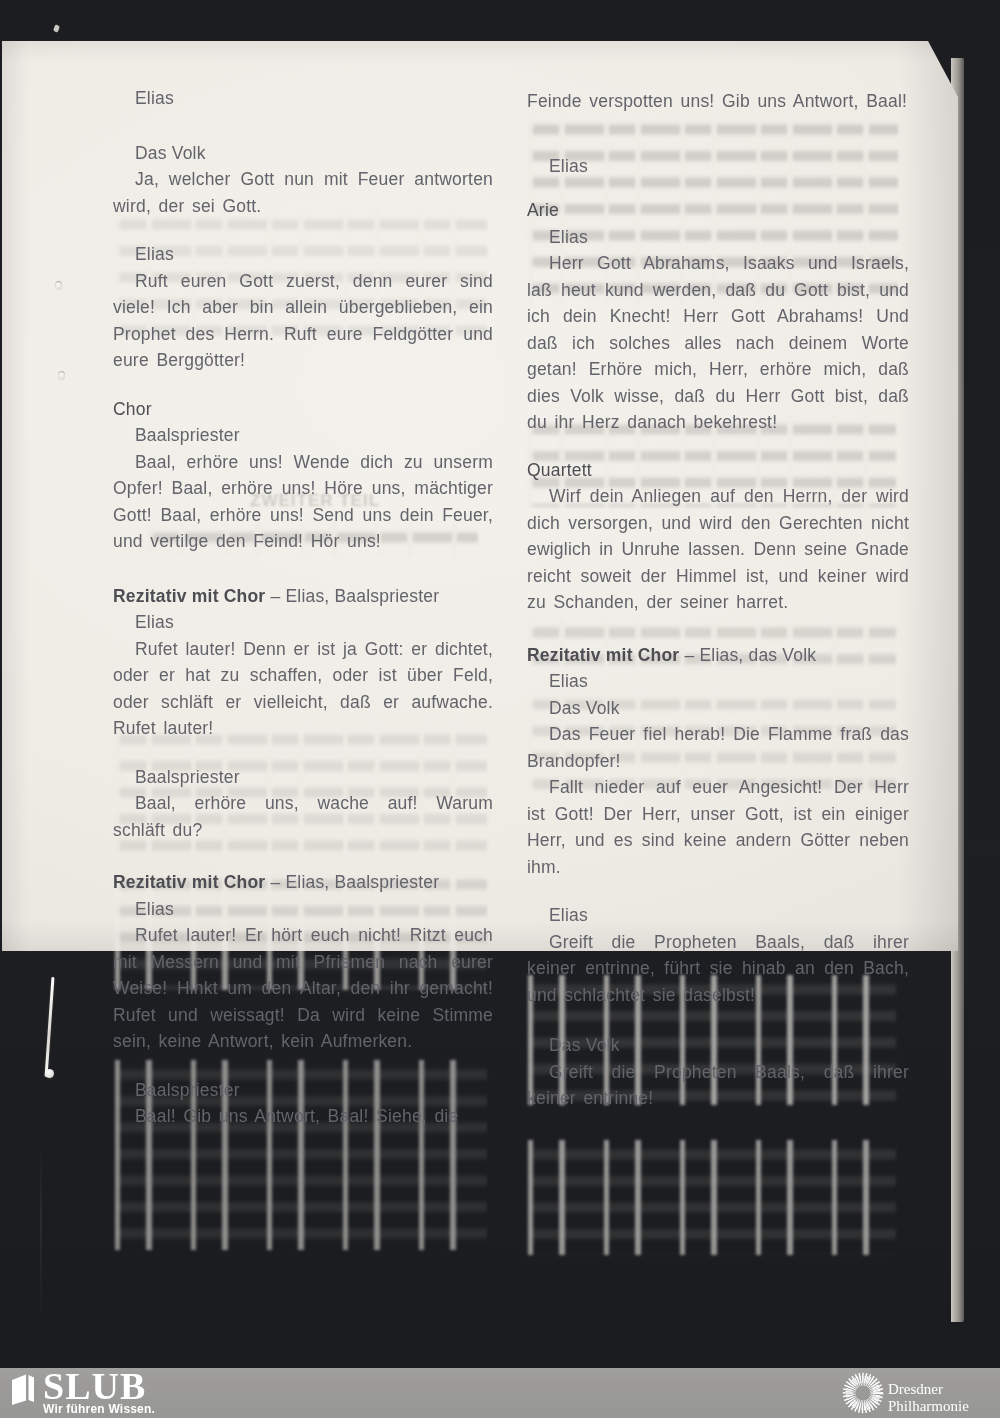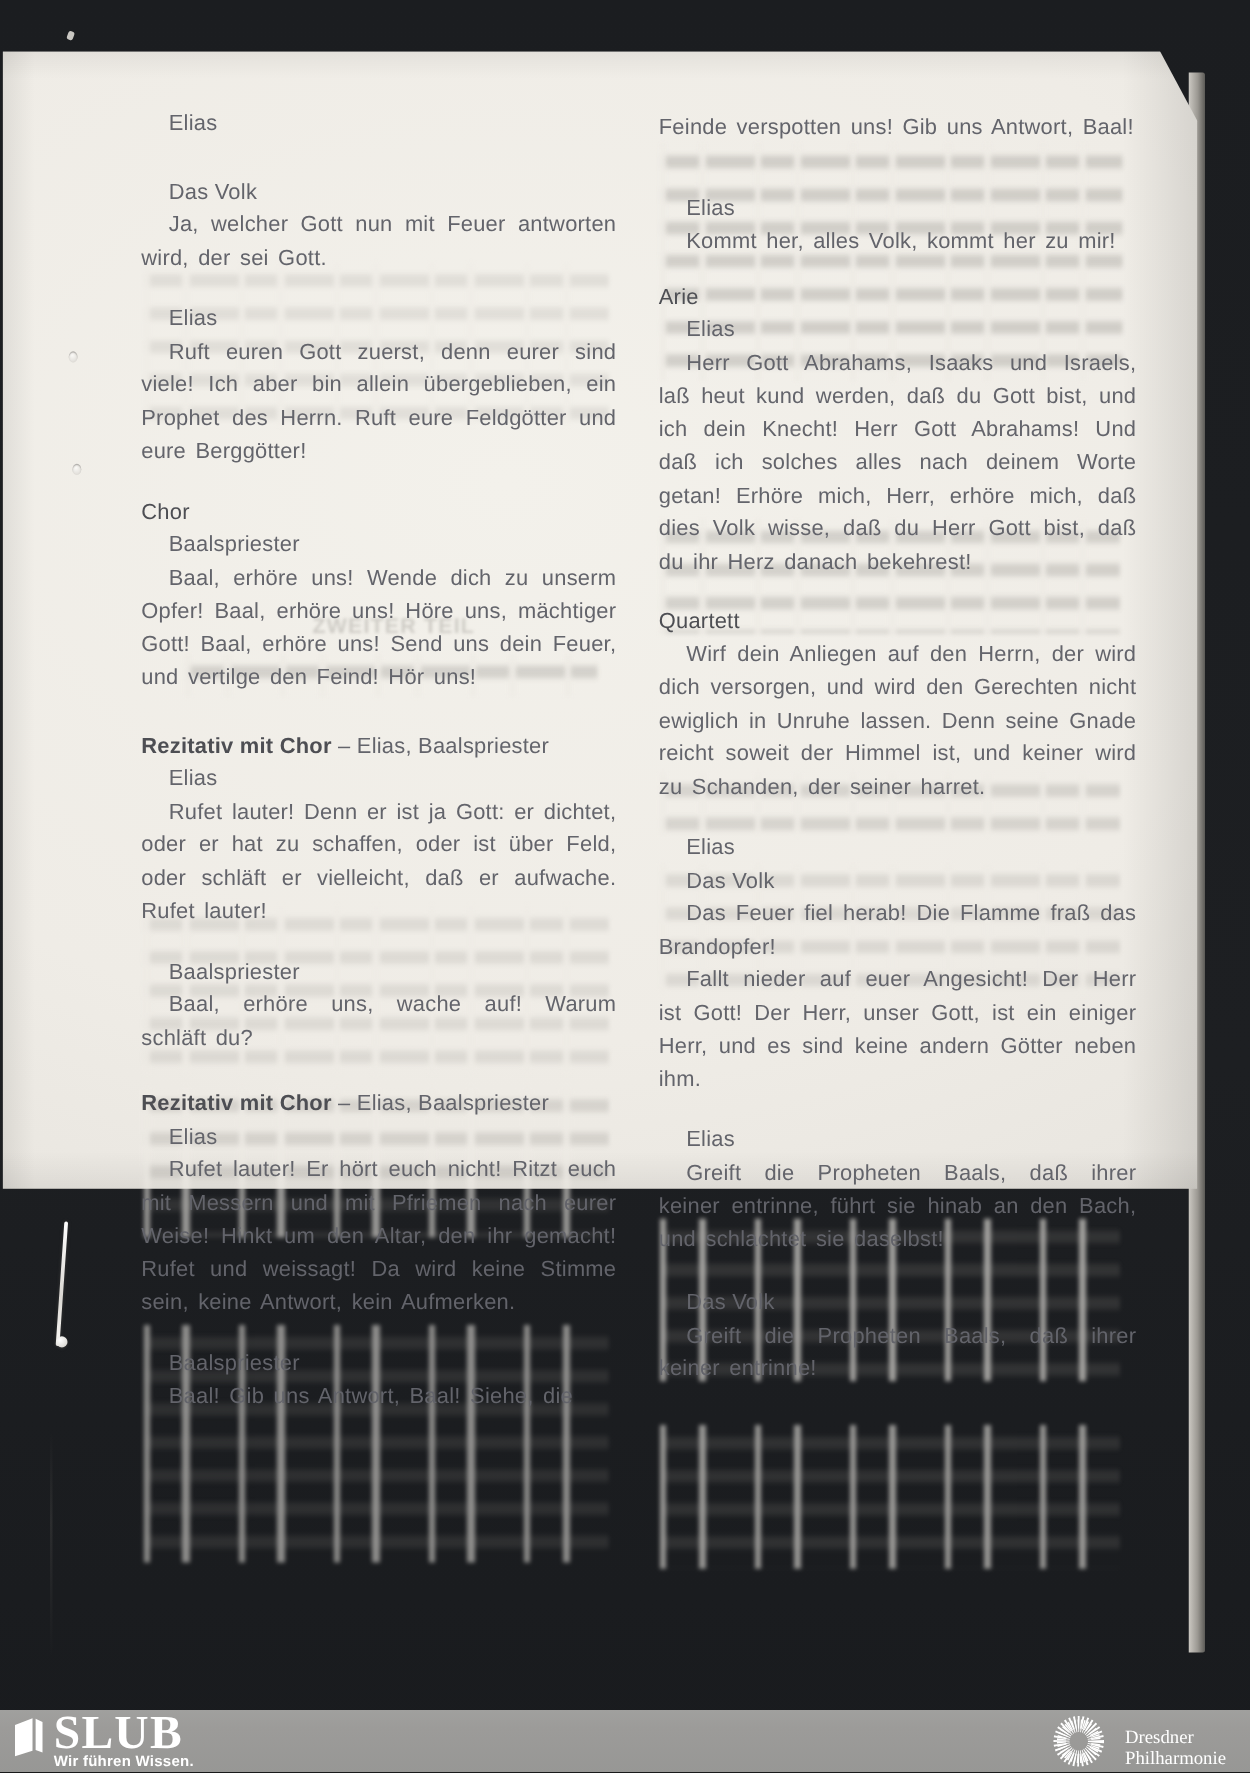--- a/index.html
+++ b/index.html
@@ -100,21 +100,21 @@
   .slub-word{
     font-family:"Liberation Serif",serif;font-weight:bold;font-size:38px;line-height:28px;
     color:var(--logo-white);letter-spacing:1px;
   }
   .slub-slogan{
     font-size:12px;font-weight:bold;color:var(--logo-white);margin-top:2px;letter-spacing:.2px;
   }
   .phil{position:absolute;left:838px;top:2px;display:flex;align-items:center;cursor:pointer;}
   .phil-name{
     font-family:"Liberation Serif",serif;font-size:15px;line-height:17px;
-    color:var(--logo-white);margin-left:12px;margin-top:6px;
+    color:var(--logo-white);margin-left:0;margin-top:6px;
   }
 </style>
 </head>
 <body>
 
 <div class="stage">
 
   <div class="under-corner"></div>
   <div class="under-edge"></div>
   <div class="speck"></div>
@@ -156,26 +156,26 @@
         <div class="blk para">Baal, erhöre uns, wache auf! Warum schläft du?</div>
         <div class="blk scene"><span class="scene-bold">Rezitativ mit Chor</span><span> – Elias, Baalspriester</span></div>
         <div class="blk speaker">Elias</div>
         <div class="blk para">Rufet lauter! Er hört euch nicht! Ritzt euch mit Messern und mit Pfriemen nach eurer Weise! Hinkt um den Altar, den ihr gemacht! Rufet und weissagt! Da wird keine Stimme sein, keine Antwort, kein Aufmerken.</div>
         <div class="blk speaker">Baalspriester</div>
         <div class="blk para">Baal! Gib uns Antwort, Baal! Siehe, die</div>
       </div>
     <div class="col col1">
         <div class="blk para cont">Feinde verspotten uns! Gib uns Antwort, Baal!</div>
         <div class="blk speaker" style="margin-top: 38px;">Elias</div>
-        <div class="blk para">Kommt her, alles Volk, kommt her zu mir!</div>
         <div class="blk heading" style="margin-top: 18px;">Arie</div>
         <div class="blk speaker">Elias</div>
         <div class="blk para">Herr Gott Abrahams, Isaaks und Israels, laß heut kund werden, daß du Gott bist, und ich dein Knecht! Herr Gott Abrahams! Und daß ich solches alles nach deinem Worte getan! Erhöre mich, Herr, erhöre mich, daß dies Volk wisse, daß du Herr Gott bist, daß du ihr Herz danach bekehrest!</div>
         <div class="blk heading" style="margin-top: 21px;">Quartett</div>
         <div class="blk para">Wirf dein Anliegen auf den Herrn, der wird dich versorgen, und wird den Gerechten nicht ewiglich in Unruhe lassen. Denn seine Gnade reicht soweit der Himmel ist, und keiner wird zu Schanden, der seiner harret.</div>
+        <div class="blk scene"><span class="scene-bold">Rezitativ mit Chor</span><span> – Elias, das Volk</span></div>
         <div class="blk speaker">Elias</div>
         <div class="blk speaker">Das Volk</div>
         <div class="blk para">Das Feuer fiel herab! Die Flamme fraß das Brandopfer!</div>
         <div class="blk para">Fallt nieder auf euer Angesicht! Der Herr ist Gott! Der Herr, unser Gott, ist ein einiger Herr, und es sind keine andern Götter neben ihm.</div>
         <div class="blk speaker" style="margin-top: 22px;">Elias</div>
         <div class="blk para">Greift die Propheten Baals, daß ihrer keiner entrinne, führt sie hinab an den Bach, und schlachtet sie daselbst!</div>
         <div class="blk speaker" style="margin-top: 24px;">Das Volk</div>
         <div class="blk para">Greift die Propheten Baals, daß ihrer keiner entrinne!</div>
       </div>
   </div>

